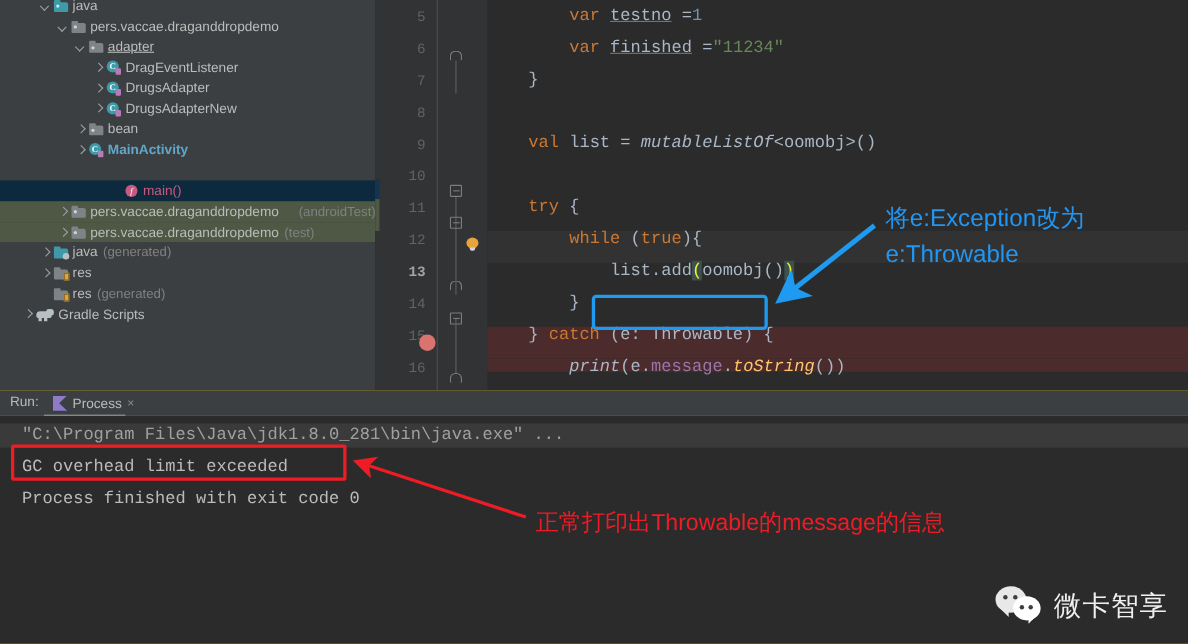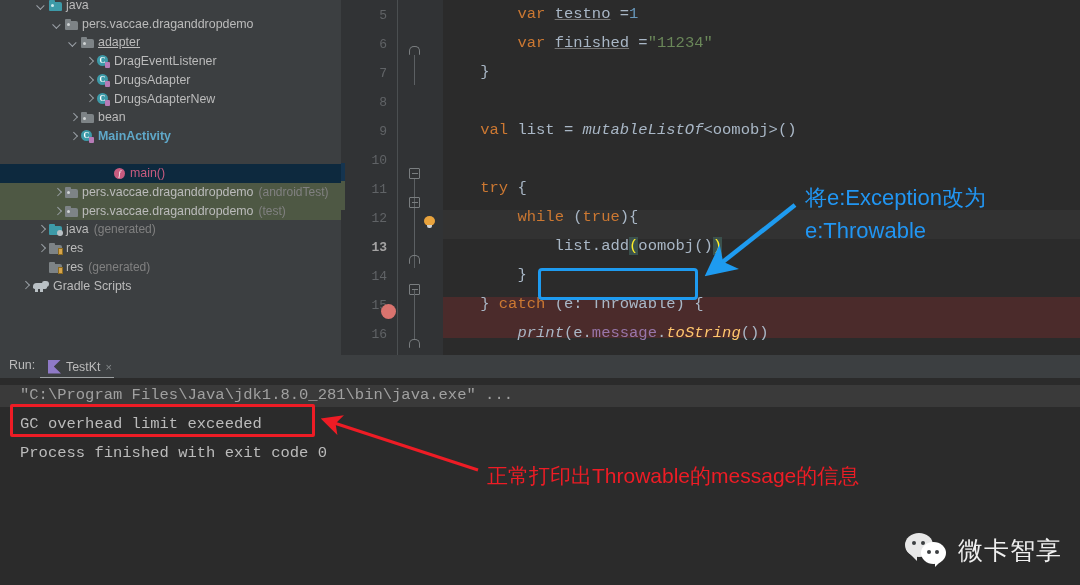--- a/index.html
+++ b/index.html
@@ -408,21 +408,21 @@
       </div>
       <div class="tree-row sel-green" style="position: absolute; left: 0px; right: 0px; top: 183px;">
         <span style="display:inline-block;width:52px;flex:0 0 52px;"></span>
         <span class="twisty right"></span>
         <span class="ic ic-folder">
           <span class="f-tab"></span>
           <span class="f-body"></span>
           <span class="f-dot"></span>
         </span>
         <span class="tlabel ">pers.vaccae.draganddropdemo</span>
-        <span class="tdim" style="margin-left:5px;font-size:12px;">(androidTest)</span>
+        <span class="tdim" style="margin-left:18px;font-size:12px;">(androidTest)</span>
       </div>
       <div class="tree-row sel-green" style="position: absolute; left: 0px; right: 0px; top: 201.7px;">
         <span style="display:inline-block;width:52px;flex:0 0 52px;"></span>
         <span class="twisty right"></span>
         <span class="ic ic-folder">
           <span class="f-tab"></span>
           <span class="f-body"></span>
           <span class="f-dot"></span>
         </span>
         <span class="tlabel ">pers.vaccae.draganddropdemo</span>
@@ -548,21 +548,21 @@
     <div class="breakpoint" style="left:40px; top:304px;"></div>
   </div>
 
   <div id="runpanel">
     <div class="run-tabbar">
       <div class="run-label">Run:</div>
       <div class="run-tab">
         <span class="kt-flag">
             <span class="kf"></span>
           </span>
-        <span class="run-tab-label">TestKt</span>
+        <span class="run-tab-label">Process</span>
         <span class="run-tab-close">×</span>
       </div>
       <div class="run-tab-underline"></div>
     </div>
     <div class="console">
       <div class="console-hl-band" style="top:7px;"></div>
       <div id="console-lines">
           <div class="console-line dim" style="top: 8px;">"C:\Program Files\Java\jdk1.8.0_281\bin\java.exe" ...</div>
           <div class="console-line" style="top: 37px;">GC overhead limit exceeded</div>
           <div class="console-line" style="top: 66px;">Process finished with exit code 0</div>

